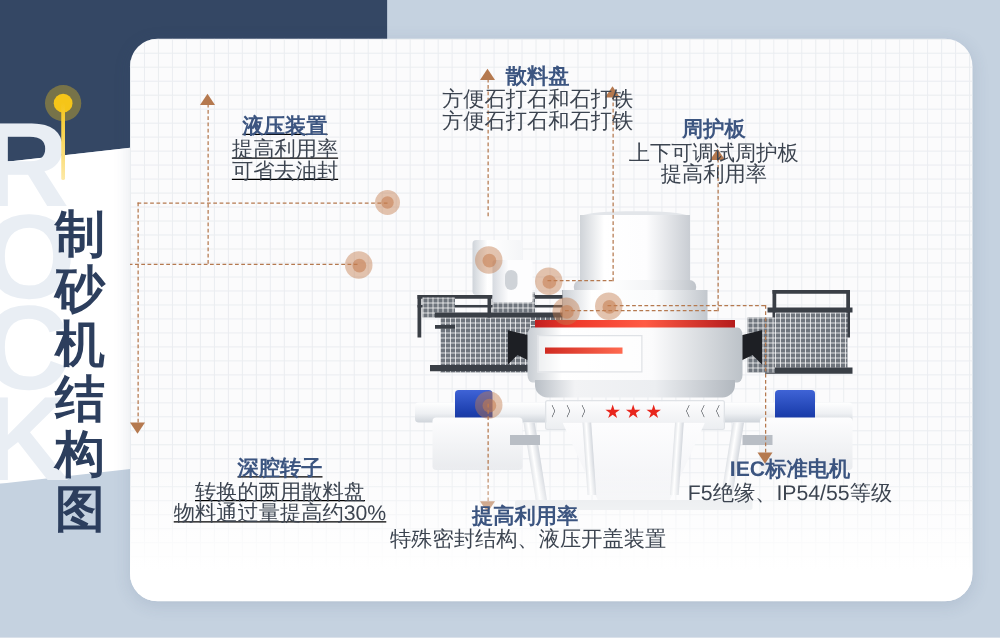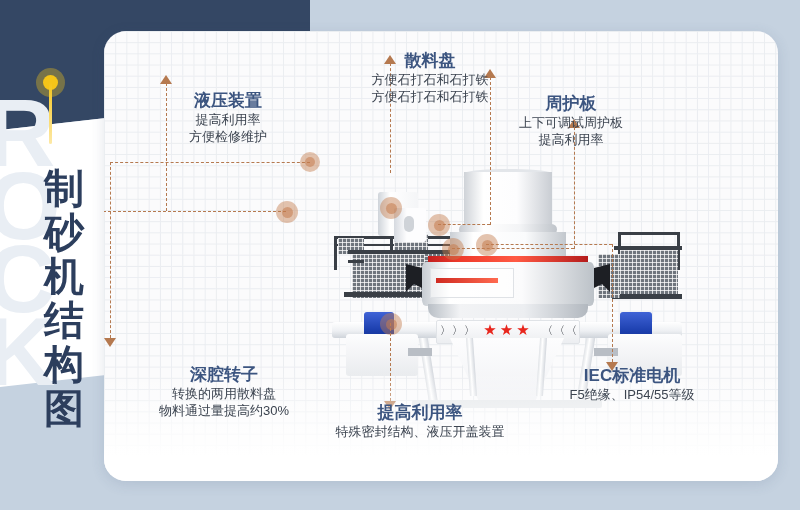--- a/index.html
+++ b/index.html
@@ -72,21 +72,21 @@
     background:linear-gradient(to bottom,rgba(251,251,252,0),#ffffff 78%);
   }
 
   
   .callout{position:absolute;}
   .callout .hd{
     color:#3c5580;font-weight:bold;font-size:17px;line-height:21px;
     white-space:nowrap;
   }
   .callout .sub{
-    color:#3c4450;font-size:13px;line-height:17px;white-space:nowrap;
+    color:#3c4450;font-size:17px;line-height:17px;white-space:nowrap;
   }
   .c-center{text-align:center;}
 
   
   .conn{position:absolute;}
   .dash-h{border-top:1px dashed #b5794f;height:0;}
   .dash-v{border-left:1px dashed #b5794f;width:0;}
   .arr{position:absolute;width:0;height:0;}
   .arr-up{border-left:6px solid transparent;border-right:6px solid transparent;border-bottom:9px solid #b5794f;}
   .arr-down{border-left:6px solid transparent;border-right:6px solid transparent;border-top:9px solid #b5794f;}
@@ -295,40 +295,40 @@
     <div class="dot" style="left:372px;top:203px;width:22px;height:22px;">
         <i></i>
       </div>
     <div class="dot" style="left:196px;top:121px;width:20px;height:20px;">
         <i></i>
       </div>
 
     <div class="card-fade"></div>
   </div>
 
-  <div class="callout c-center" style="left:148px;top:90px;width:160px;">
+  <div class="callout c-center" style="left:148px;top:90px;width:160px;text-decoration:underline;">
     <div class="hd">液压装置</div>
     <div class="sub">提高利用率</div>
-    <div class="sub">方便检修维护</div>
+    <div class="sub">可省去油封</div>
   </div>
 
   <div class="callout c-center" style="left:330px;top:50px;width:200px;">
     <div class="hd">散料盘</div>
     <div class="sub">方便石打石和石打铁</div>
     <div class="sub">方便石打石和石打铁</div>
   </div>
 
   <div class="callout c-center" style="left:492px;top:93px;width:158px;">
     <div class="hd">周护板</div>
     <div class="sub">上下可调试周护板</div>
     <div class="sub">提高利用率</div>
   </div>
 
 
-  <div class="callout c-center" style="left:116px;top:364px;width:216px;">
+  <div class="callout c-center" style="left:116px;top:364px;width:216px;text-decoration:underline;">
     <div class="hd">深腔转子</div>
     <div class="sub">转换的两用散料盘</div>
     <div class="sub">物料通过量提高约30%</div>
   </div>
 
   <div class="callout c-center" style="left:312px;top:402px;width:216px;">
     <div class="hd">提高利用率</div>
     <div class="sub">特殊密封结构、液压开盖装置</div>
   </div>
 

